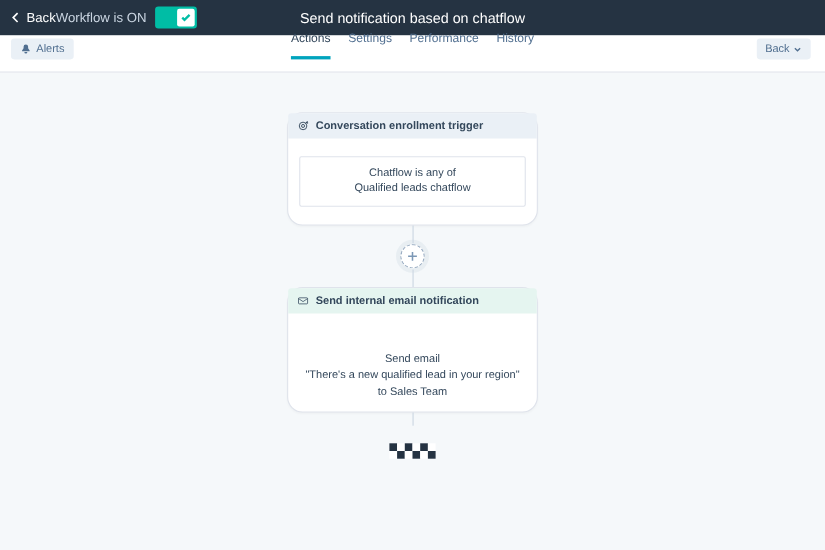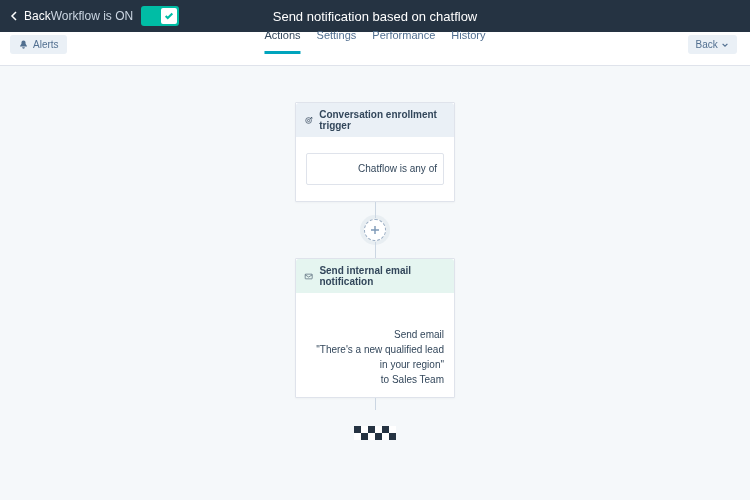--- a/index.html
+++ b/index.html
@@ -18,24 +18,24 @@
   .secondbar { background: #fff; border-bottom: 1px solid #dfe3eb; height: 34px; display: flex; align-items: flex-end; justify-content: space-between; padding: 11px 10px; }
   .alerts-pill { background: #eaf0f6; border-radius: 3px; padding: 4px 8px; font-size: 10px; color: #516f90; display: flex; align-items: center; gap: 4px; cursor: pointer; }
   .nav-tabs { display: flex; gap: 16px; position: absolute; left: 50%; transform: translateX(-50%); }
   .nav-tab { font-size: 11px; color: #516f90; padding: 10px 0; cursor: pointer; border-bottom: 3px solid transparent; }
   .nav-tab.active { color: #33475b; border-bottom-color: #00a4bd; font-weight: 500; }
   .right-actions { display: flex; gap: 6px; align-items: center; flex-direction: column; }
   .action-pill { background: #eaf0f6; border-radius: 3px; padding: 4px 8px; font-size: 10px; color: #516f90; display: flex; align-items: center; gap: 3px; cursor: pointer; }
 
   .canvas { position: relative; height: calc(500px - 32px - 34px); display: flex; flex-direction: column; align-items: center; padding-top: 36px; }
 
-  .card { background: #fff; border: 1px solid #dfe3eb; border-radius: 1px; width: 160px; box-shadow: 0 1px 2px rgba(0,0,0,0.03); }
+  .card { background: #fff; border: 1px solid #dfe3eb; border-radius: 14px; width: 228px; box-shadow: 0 1px 2px rgba(0,0,0,0.03); }
   .card-header { background: #eaf0f6; padding: 6px 8px; font-size: 10px; font-weight: 600; color: #33475b; display: flex; align-items: center; gap: 6px; border-radius: 3px 3px 0 0; }
   .card-header.green { background: #e5f5f0; }
-  .card-body { padding: 10px; font-size: 10px; color: #33475b; text-align: right; }
+  .card-body { padding: 10px; font-size: 10px; color: #33475b; text-align: center; }
   .condition-box { border: 1px solid #dfe3eb; border-radius: 2px; padding: 8px 6px; margin: 6px 0; font-size: 10px; line-height: 1.4; }
   .and-label { font-size: 9px; color: #7c98b6; margin: 2px 0; }
   
   .connector { width: 1px; height: 16px; background: #cbd6e2; }
   .plus-node { width: 22px; height: 22px; border-radius: 50%; border: 1px dashed #99acc2; background:#fff; display:flex; align-items:center; justify-content:center; color:#7c98b6; font-size:14px; cursor:pointer; margin: 1px 0; box-shadow: 0 0 0 4px rgba(203,214,226,0.3); }
   
   .end-marker { margin-top: 16px; display: grid; grid-template-columns: repeat(6, 7px); grid-template-rows: repeat(2, 7px); }
   .end-marker div { background: #253342; }
   .end-marker div.w { background: #fff; }
 
@@ -108,20 +108,21 @@
       <svg class="icon-sm" viewBox="0 0 16 16" fill="none" stroke="#33475b" stroke-width="1.2">
           <circle cx="8" cy="8" r="5"></circle>
           <circle cx="8" cy="8" r="2"></circle>
           <path d="M11 5l3-3M12 3h2v2"></path>
         </svg>
       <span>Conversation enrollment trigger</span>
     </div>
     <div class="card-body">
       <div class="condition-box">
         <div>Chatflow is any of</div>
+        <div style="font-weight:500;">Qualified leads chatflow</div>
       </div>
     </div>
   </div>
 
   <div class="connector"></div>
   <div class="plus-node">
     <svg width="10" height="10" viewBox="0 0 10 10" stroke="#7c98b6" stroke-width="1.4">
         <path d="M5 1v8M1 5h8"></path>
       </svg>
   </div>

